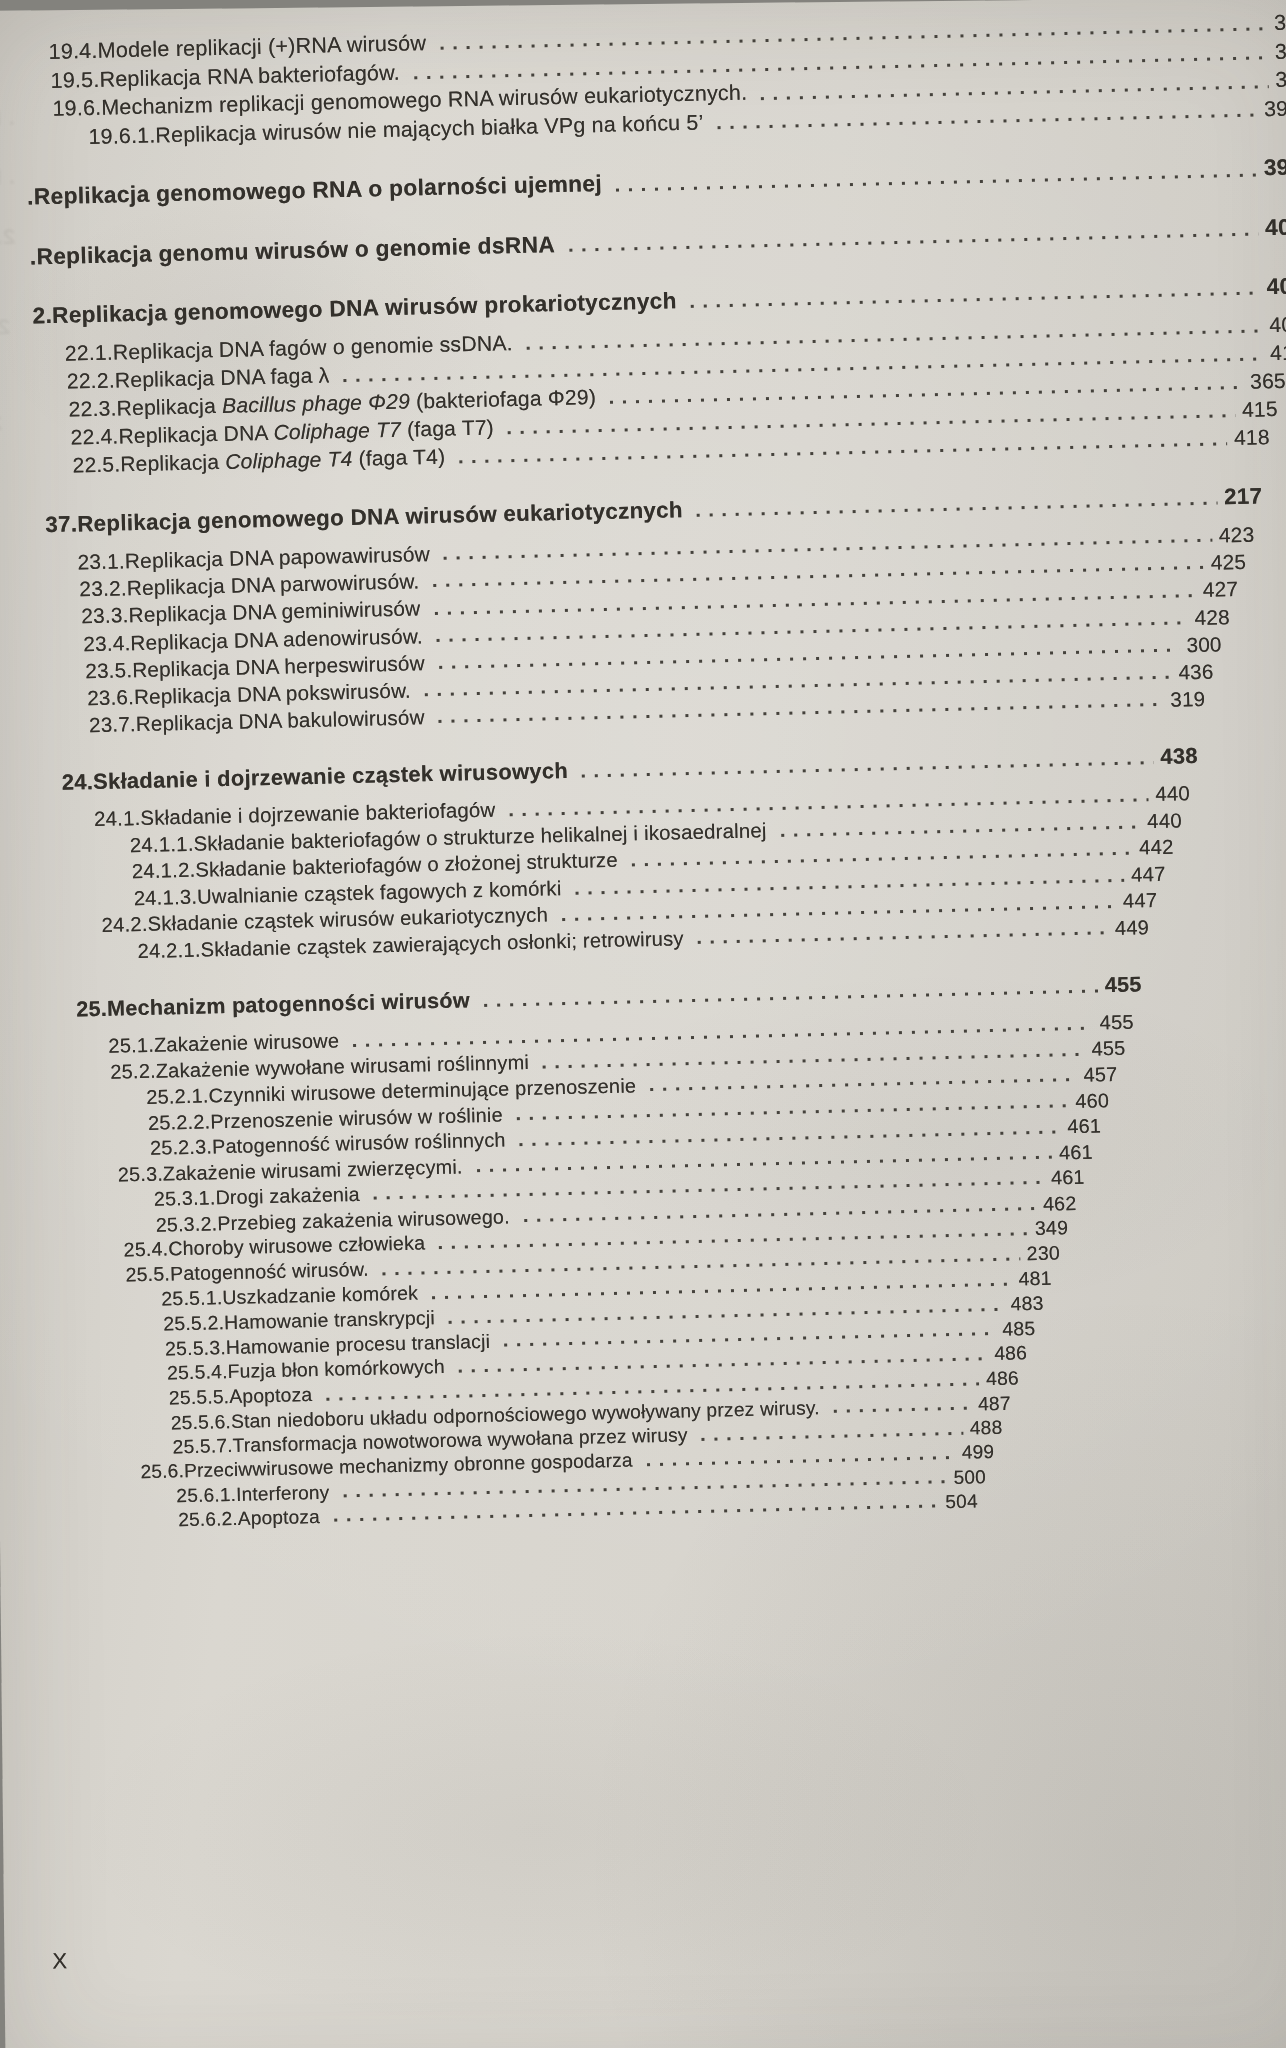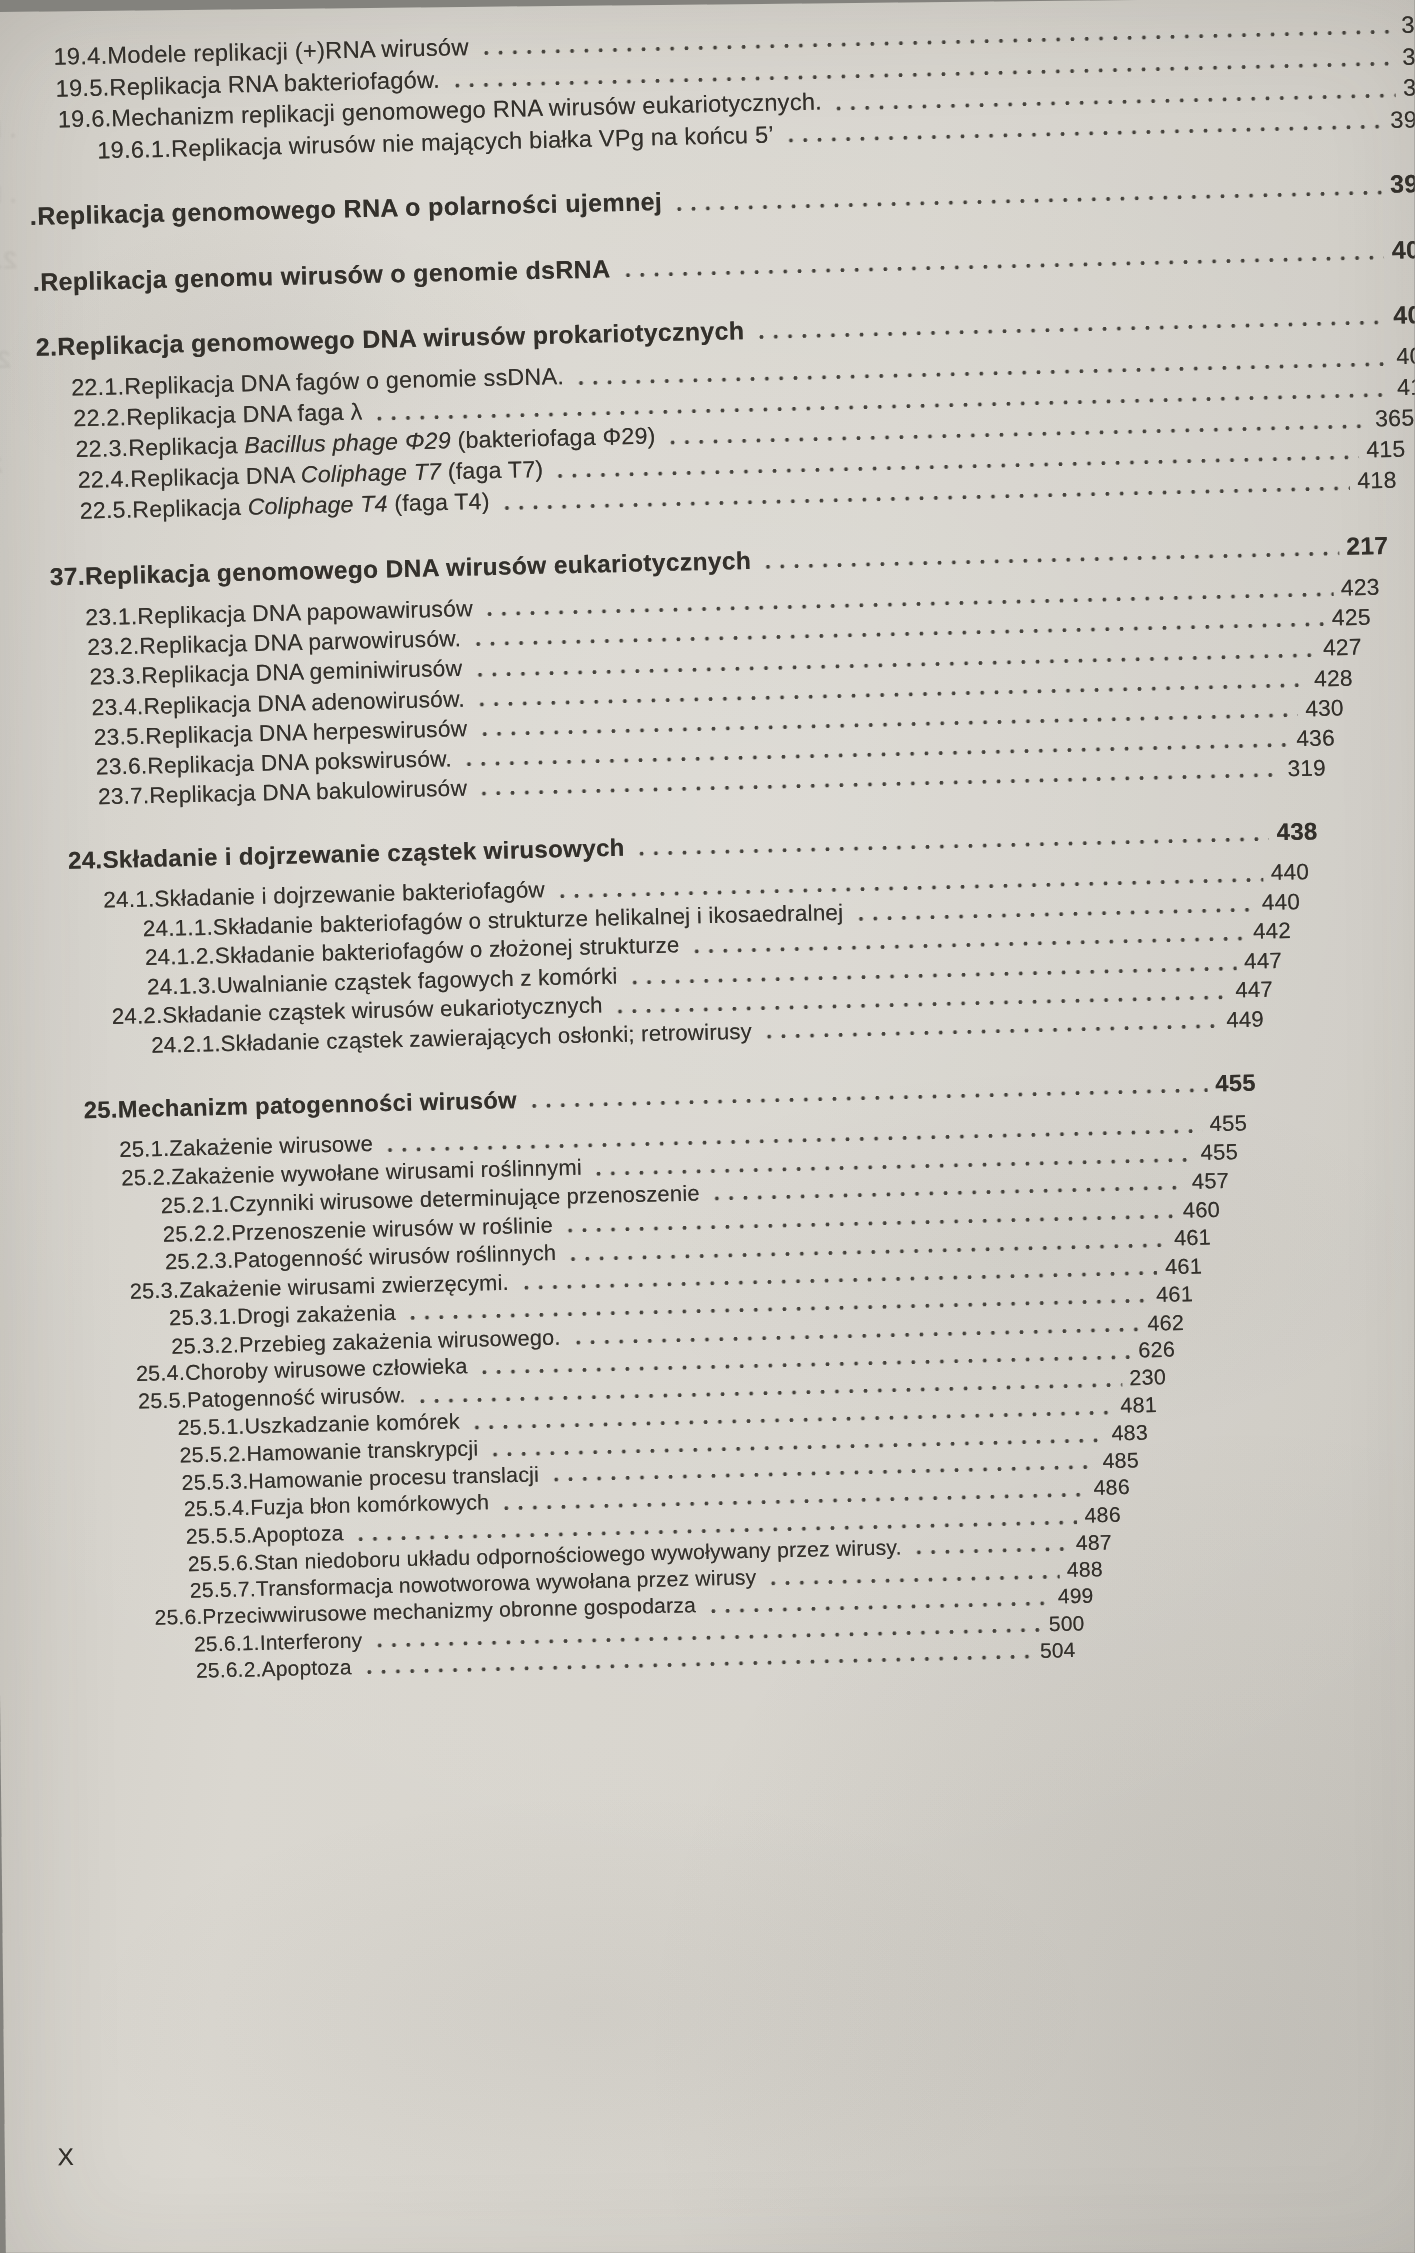--- a/index.html
+++ b/index.html
@@ -220,21 +220,21 @@
             <span class="pg">427</span>
           </div>
           <div class="row lvl1" style="margin-left: 20.8px; width: 1176.8px; font-size: 20.72px; margin-bottom: 3.96px;">
             <span class="title"><span class="num">23.4.</span><span>Replikacja DNA adenowirusów.</span></span>
             <span class="dots"></span>
             <span class="pg">428</span>
           </div>
           <div class="row lvl1" style="margin-left: 22.1px; width: 1166.7px; font-size: 20.67px; margin-bottom: 3.92px;">
             <span class="title"><span class="num">23.5.</span><span>Replikacja DNA herpeswirusów</span></span>
             <span class="dots"></span>
-            <span class="pg">430</span>
+            <span class="pg">300</span>
           </div>
           <div class="row lvl1" style="margin-left: 23.4px; width: 1156.6px; font-size: 20.61px; margin-bottom: 3.88px;">
             <span class="title"><span class="num">23.6.</span><span>Replikacja DNA pokswirusów.</span></span>
             <span class="dots"></span>
             <span class="pg">436</span>
           </div>
           <div class="row lvl1" style="margin-left: 24.7px; width: 1146.5px; font-size: 20.55px; margin-bottom: 3.84px;">
             <span class="title"><span class="num">23.7.</span><span>Replikacja DNA bakulowirusów</span></span>
             <span class="dots"></span>
             <span class="pg">319</span>
@@ -315,21 +315,21 @@
             <span class="pg">461</span>
           </div>
           <div class="row lvl2" style="margin-left: 45.5px; width: 984.9px; font-size: 19.68px; margin-bottom: 3.2px;">
             <span class="title"><span class="num">25.3.2.</span><span>Przebieg zakażenia wirusowego.</span></span>
             <span class="dots"></span>
             <span class="pg">462</span>
           </div>
           <div class="row lvl1" style="margin-left: 46.8px; width: 974.8px; font-size: 19.62px; margin-bottom: 3.16px;">
             <span class="title"><span class="num">25.4.</span><span>Choroby wirusowe człowieka</span></span>
             <span class="dots"></span>
-            <span class="pg">626</span>
+            <span class="pg">349</span>
           </div>
           <div class="row lvl1" style="margin-left: 48.1px; width: 964.7px; font-size: 19.57px; margin-bottom: 3.12px;">
             <span class="title"><span class="num">25.5.</span><span>Patogenność wirusów.</span></span>
             <span class="dots"></span>
             <span class="pg">230</span>
           </div>
           <div class="row lvl2" style="margin-left: 49.4px; width: 954.6px; font-size: 19.51px; margin-bottom: 3.08px;">
             <span class="title"><span class="num">25.5.1.</span><span>Uszkadzanie komórek</span></span>
             <span class="dots"></span>
             <span class="pg">481</span>

